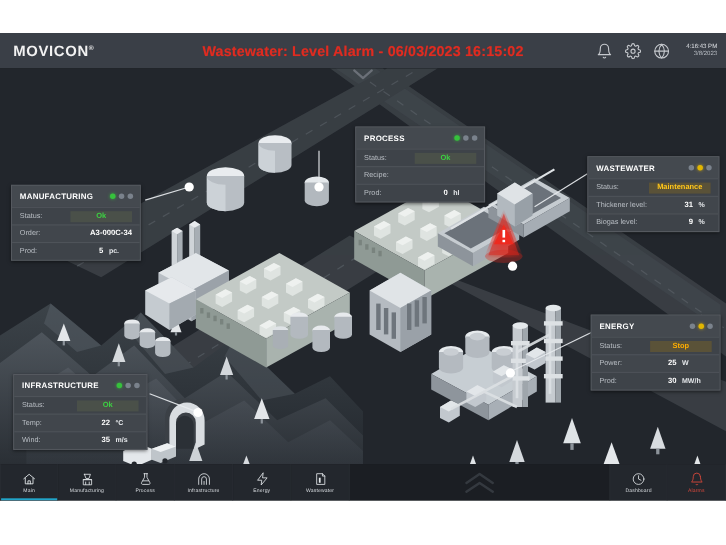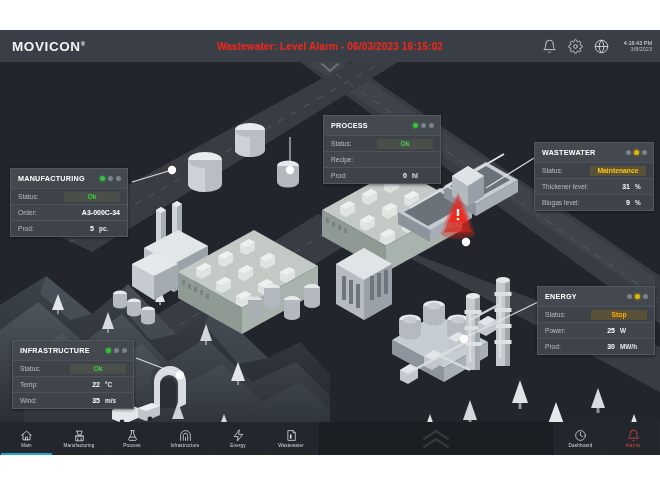--- a/index.html
+++ b/index.html
@@ -32,21 +32,21 @@
     font-family: "Liberation Sans", sans-serif;
   }
   #logo .tm { font-size: 6px; vertical-align: super; }
 
   #alarm-banner {
     position: absolute; left: 0; right: 0; top: 0; height: 32px;
     display: flex; align-items: center; justify-content: center;
     pointer-events: none;
   }
   #alarm-banner .txt {
-    color: #e02b20; font-size: 10px; font-weight: bold;
+    color: #e02b20; font-size: 13px; font-weight: bold;
     letter-spacing: 0.15px;
     text-shadow: 0 0 1px rgba(224,43,32,.5);
   }
 
   #header-right {
     position: absolute; right: 8px; top: 0; height: 32px;
     display: flex; align-items: center; gap: 11px;
   }
   .hicon { width: 15px; height: 15px; opacity: .85; cursor: pointer; }
   .hicon svg { width: 15px; height: 15px; display: block; }

